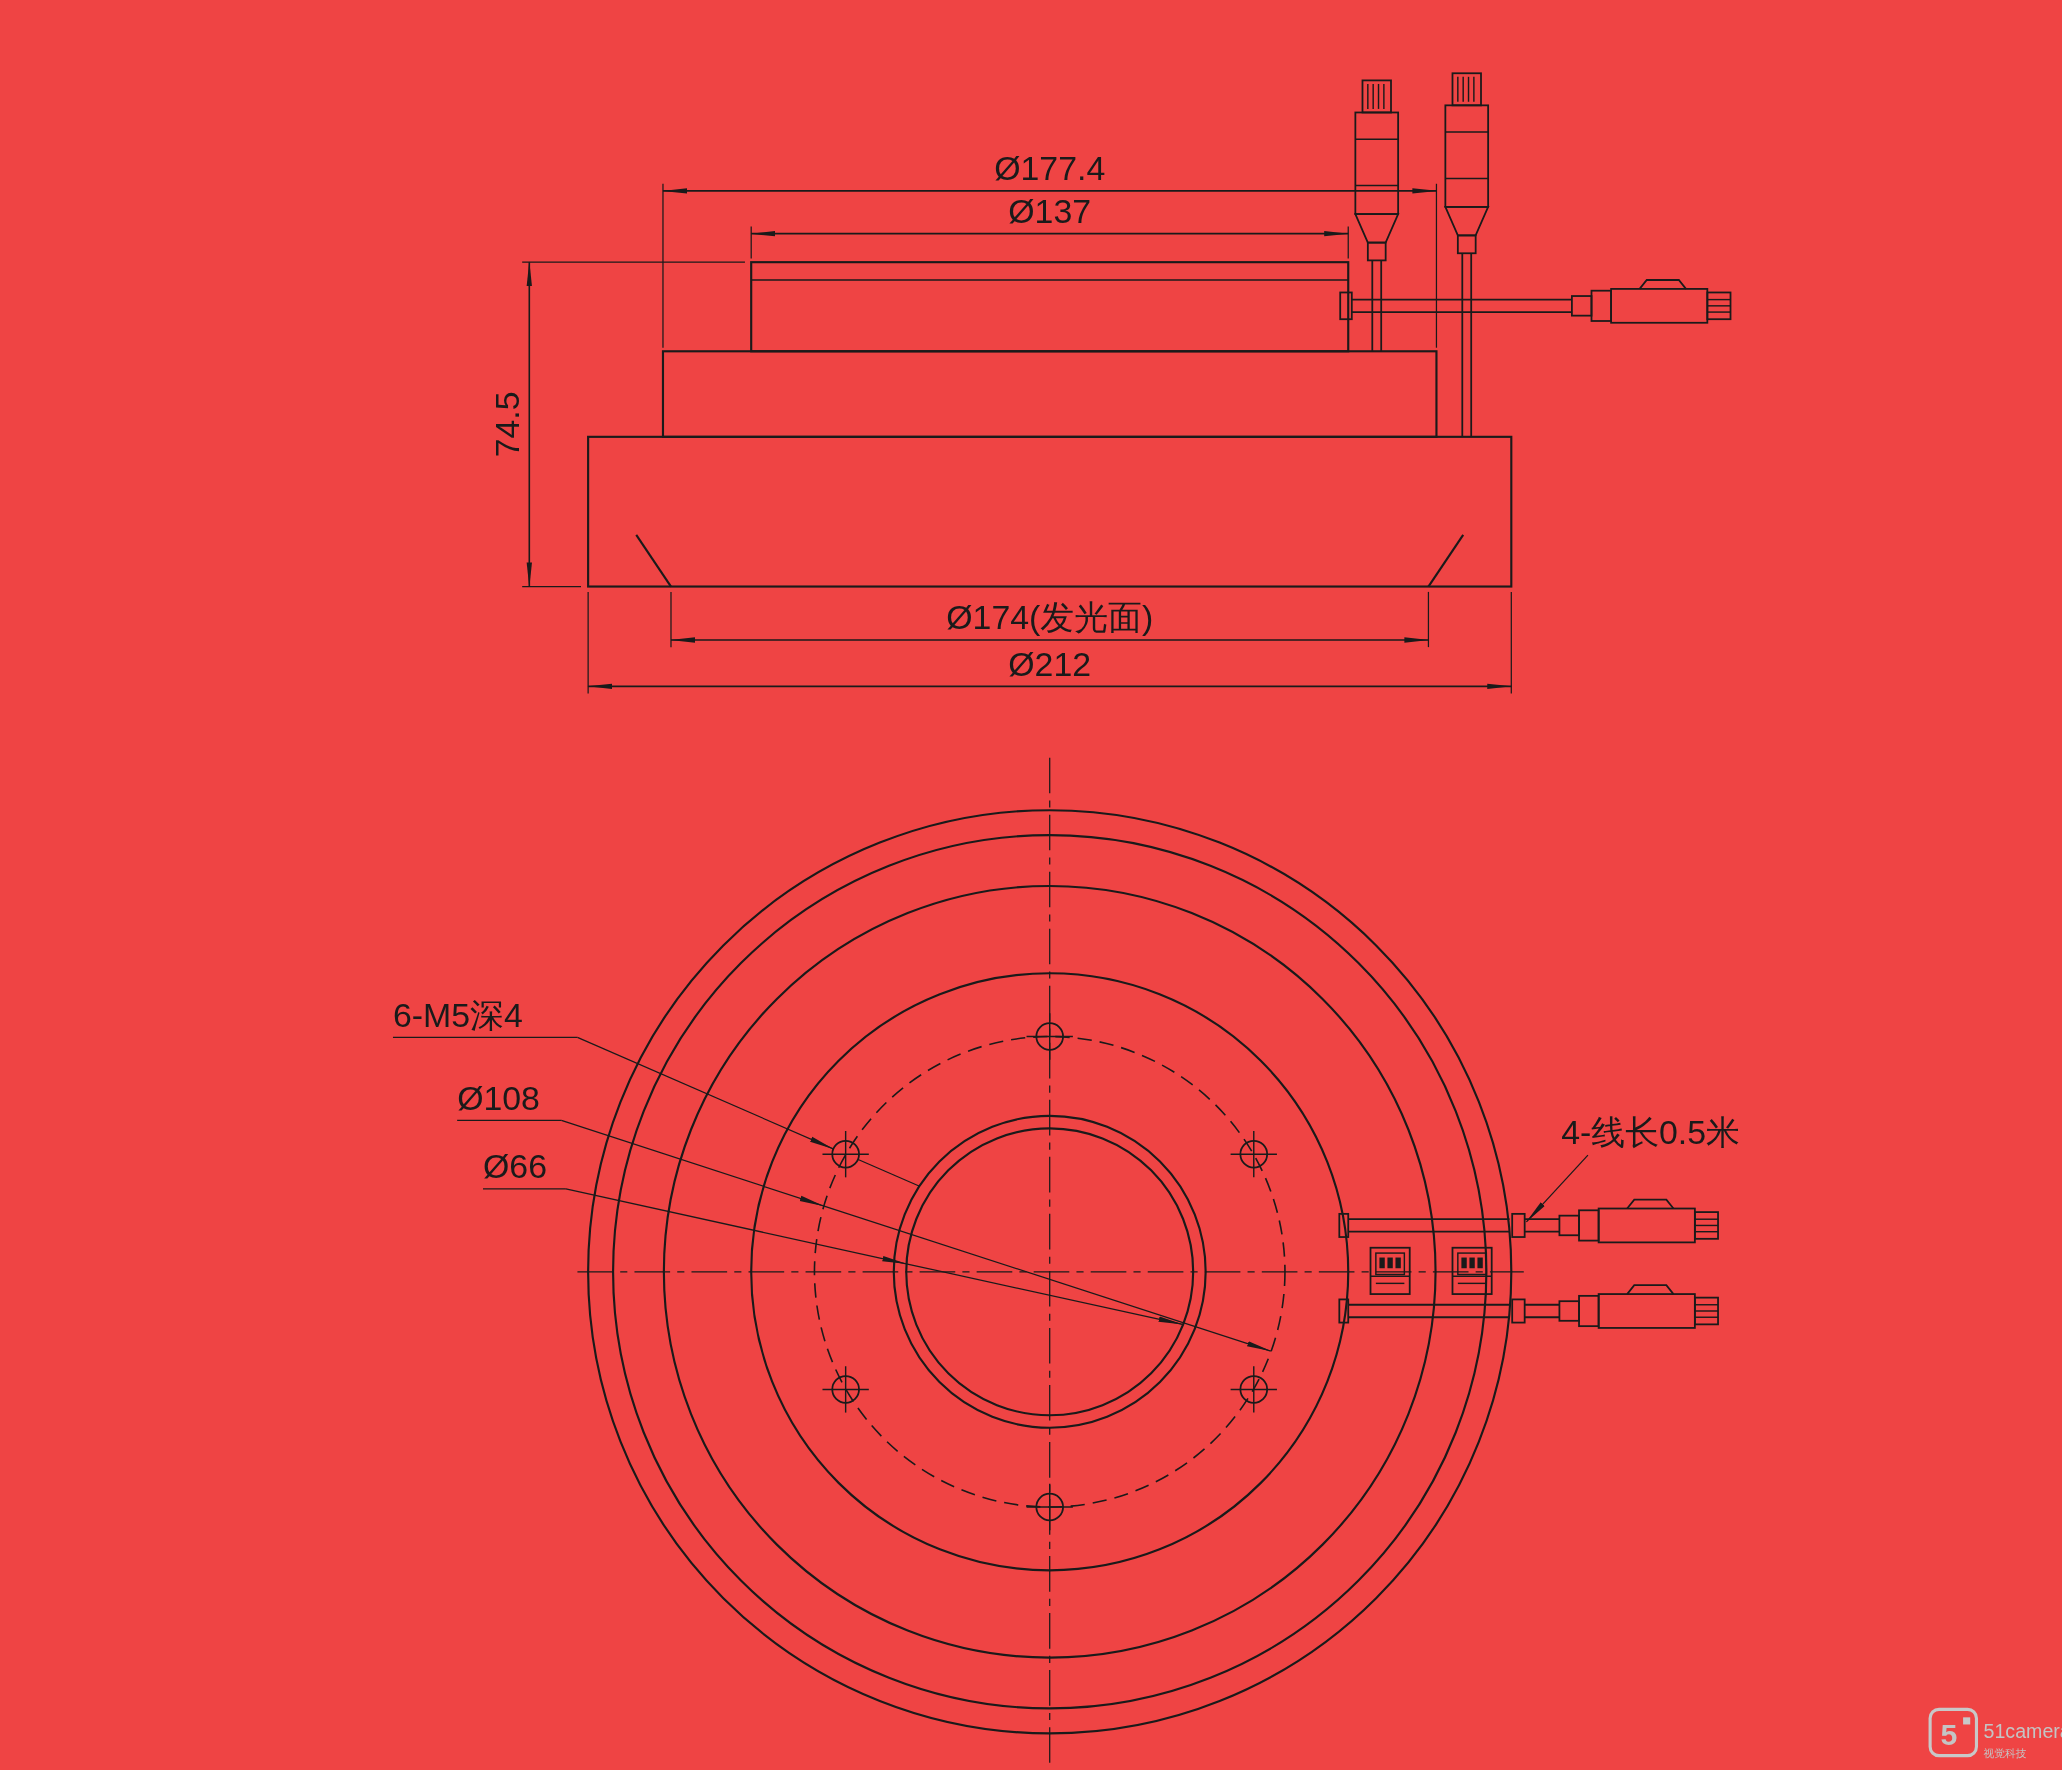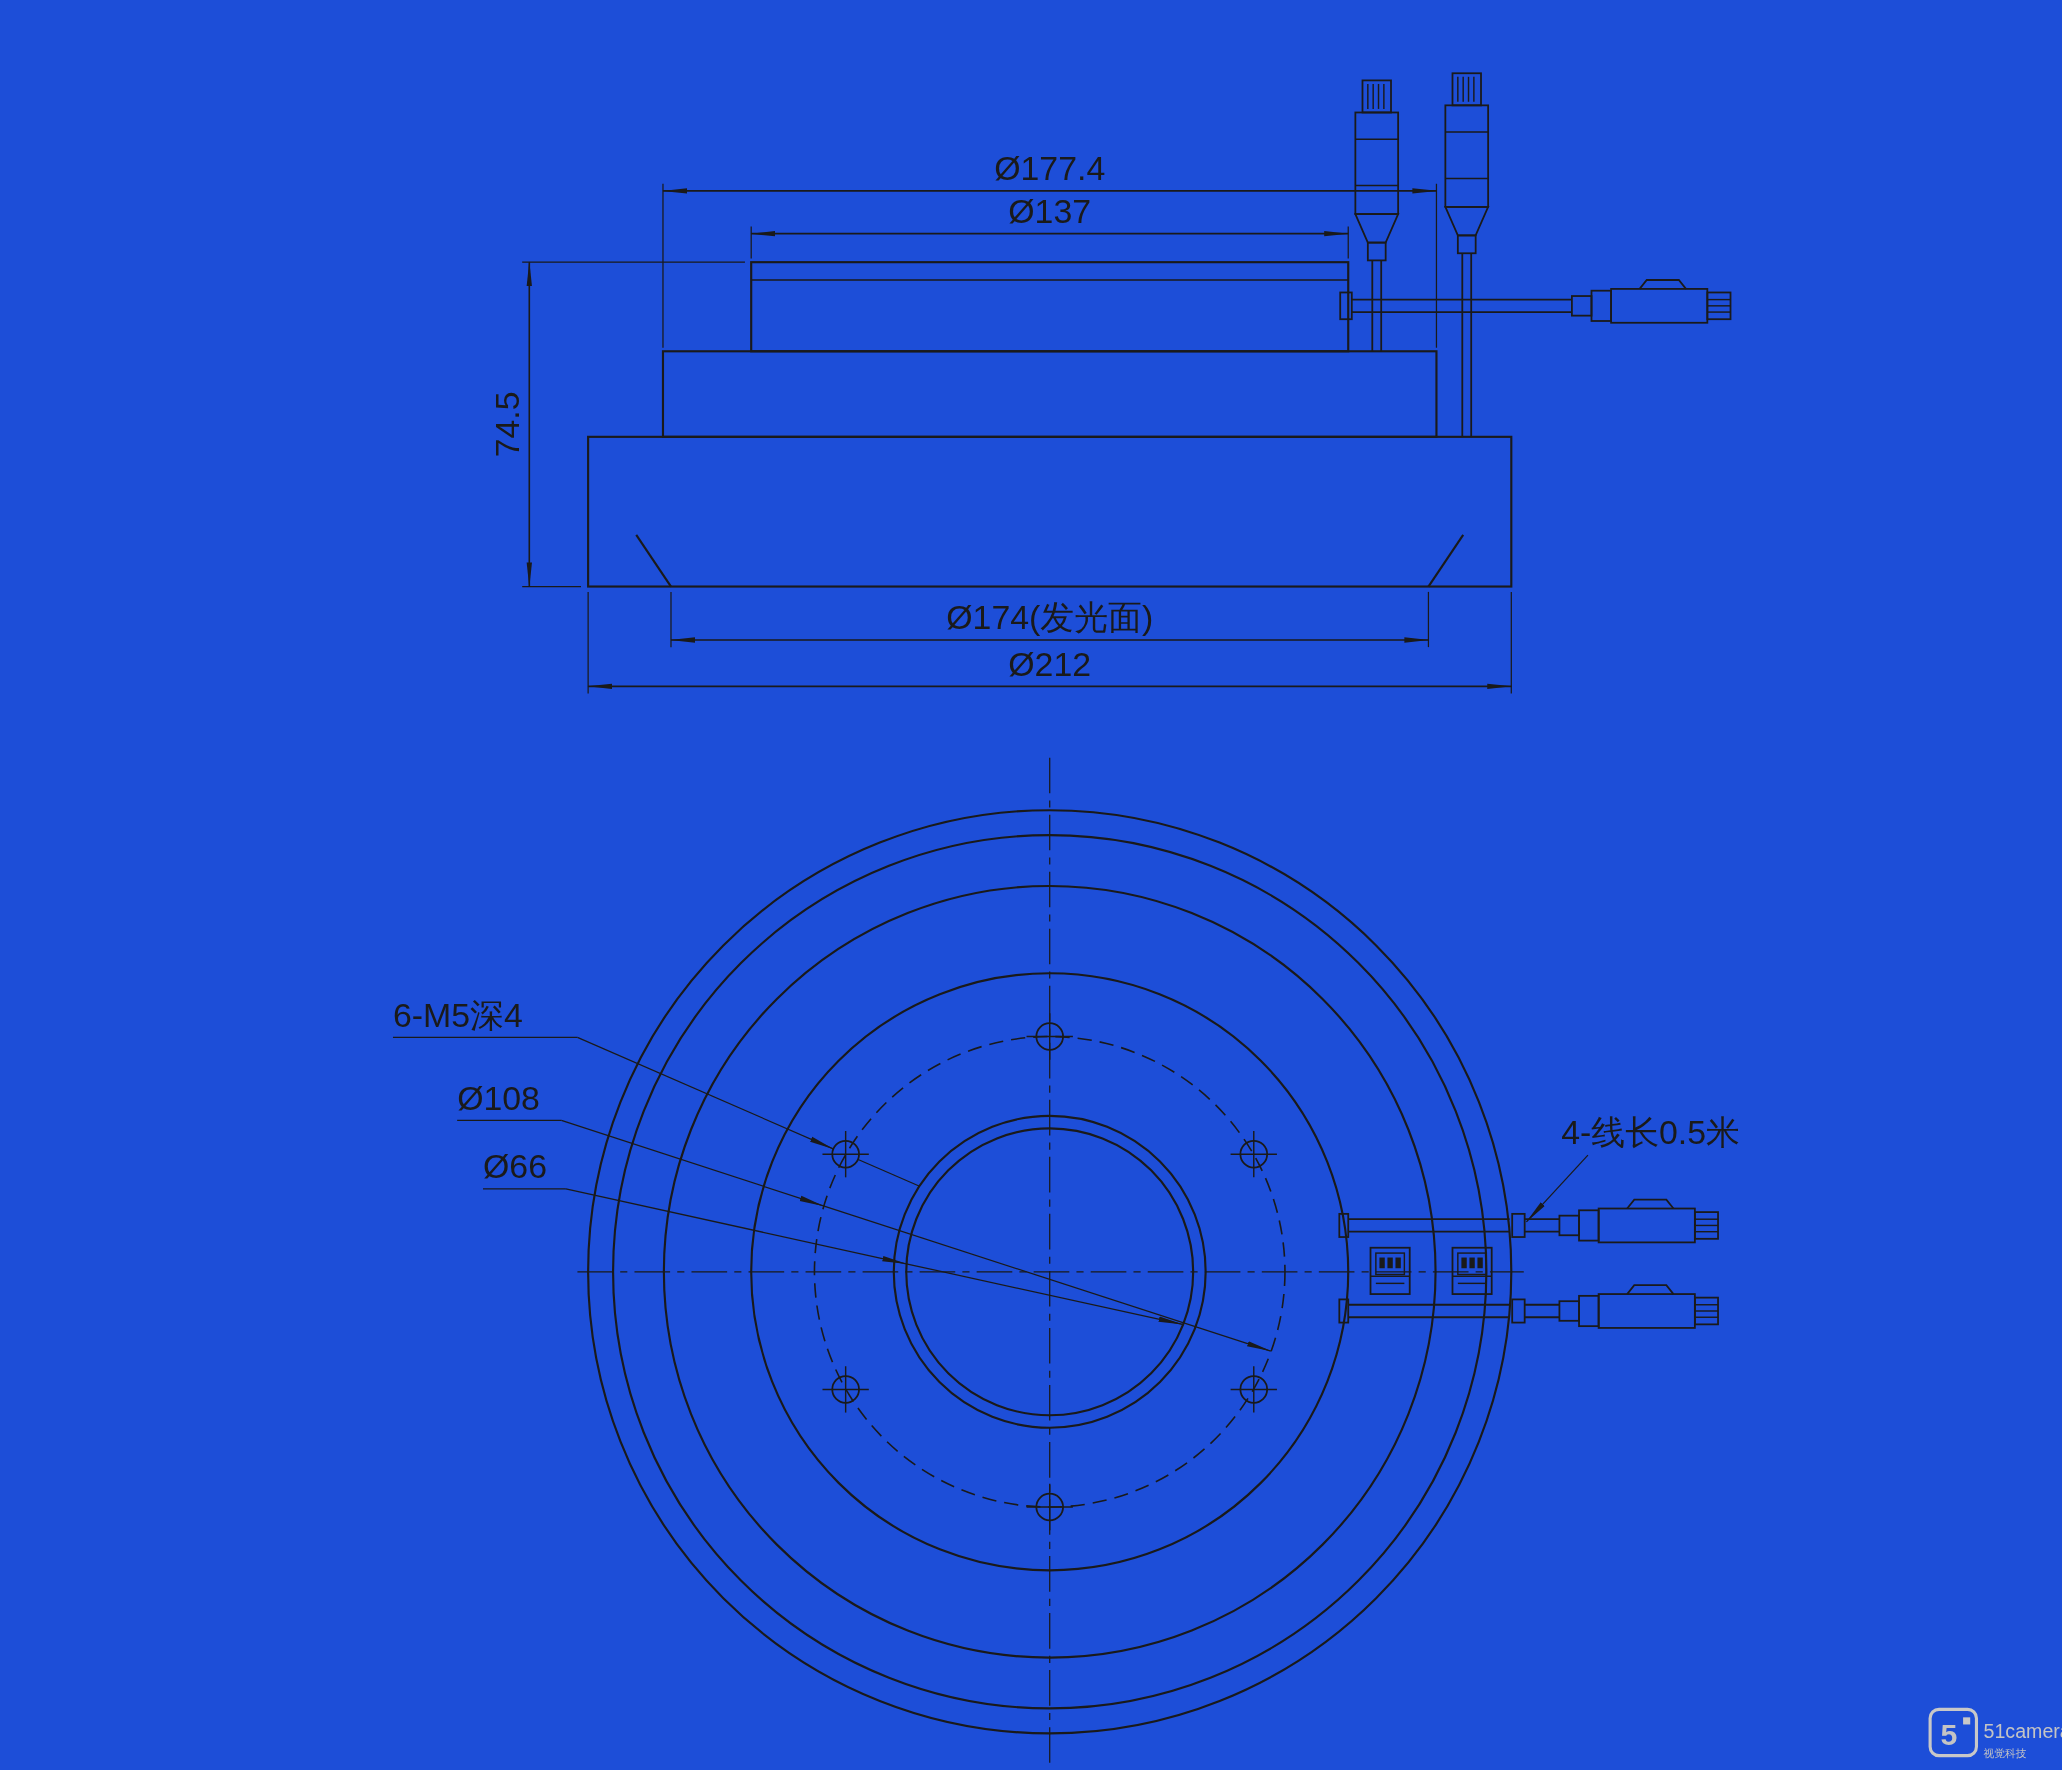--- a/index.html
+++ b/index.html
@@ -1,16 +1,16 @@
 <!DOCTYPE html>
 <html style="font-size:14.3px"><head>
 <meta charset="utf-8">
 <style>
   html,body{margin:0;padding:0;background:#ffffff;}
-  .canvas{position:relative;width:2062px;height:1771px;background:#1d4ed8;overflow:hidden;}
+  .canvas{position:relative;width:2062px;height:1771px;background:#ef4444;overflow:hidden;}
   svg{display:block;}
   svg text{font-family:"Liberation Sans","DejaVu Sans",sans-serif;fill:#1a1a1a;}
   .dim-text{font-size:38px;}
   .outline{stroke:#1a1a1a;stroke-width:2.4;fill:none;}
   .medium{stroke:#1a1a1a;stroke-width:2;fill:none;}
   .thin{stroke:#1a1a1a;stroke-width:1.6;fill:none;}
   .dimline{stroke:#1a1a1a;stroke-width:1.8;fill:none;}
   .extline{stroke:#1a1a1a;stroke-width:1.4;fill:none;}
   .centerline{stroke:#1a1a1a;stroke-width:1.4;stroke-dasharray:40 8 8 8;fill:none;}
   .dashed{stroke:#1a1a1a;stroke-width:1.8;stroke-dasharray:16 9;fill:none;}

